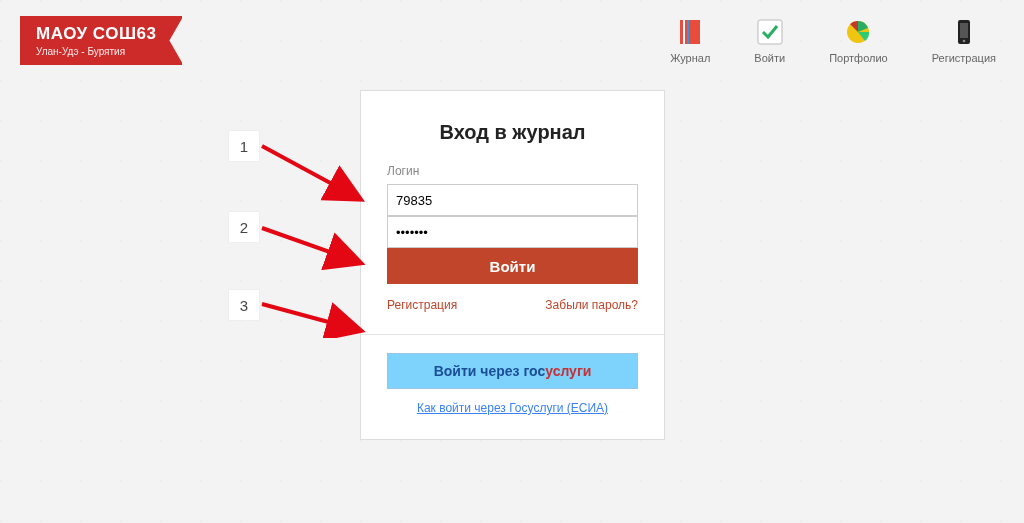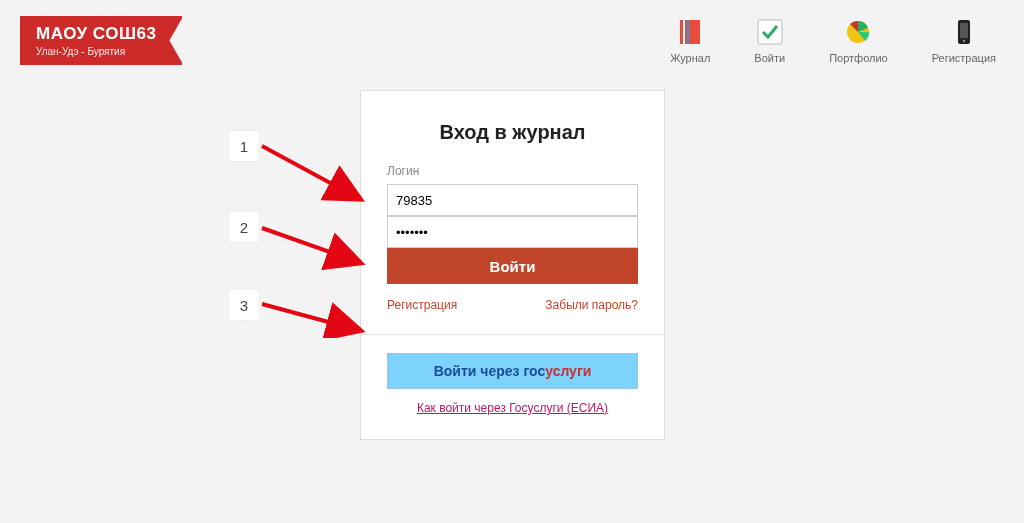--- a/index.html
+++ b/index.html
@@ -98,21 +98,21 @@
     border: 1px solid #9cc3e6;
     background: #7dd3fc; color: #1b4e95;
     font-size: 14px; font-weight: bold;
     cursor: pointer;
   }
   .btn-gos .red { color: #c53134; }
 
   .gos-help {
     display: block; text-align: center;
     margin-top: 12px; font-size: 12px;
-    color: #be185d; text-decoration: underline;
+    color: #3b82f6; text-decoration: underline;
   }
 
   
   .anno-num {
     position: absolute;
     width: 30px; height: 30px;
     background: #fff;
     display: flex; align-items: center; justify-content: center;
     font-size: 15px; color: #444;
     box-shadow: 0 0 0 1px #eee;

